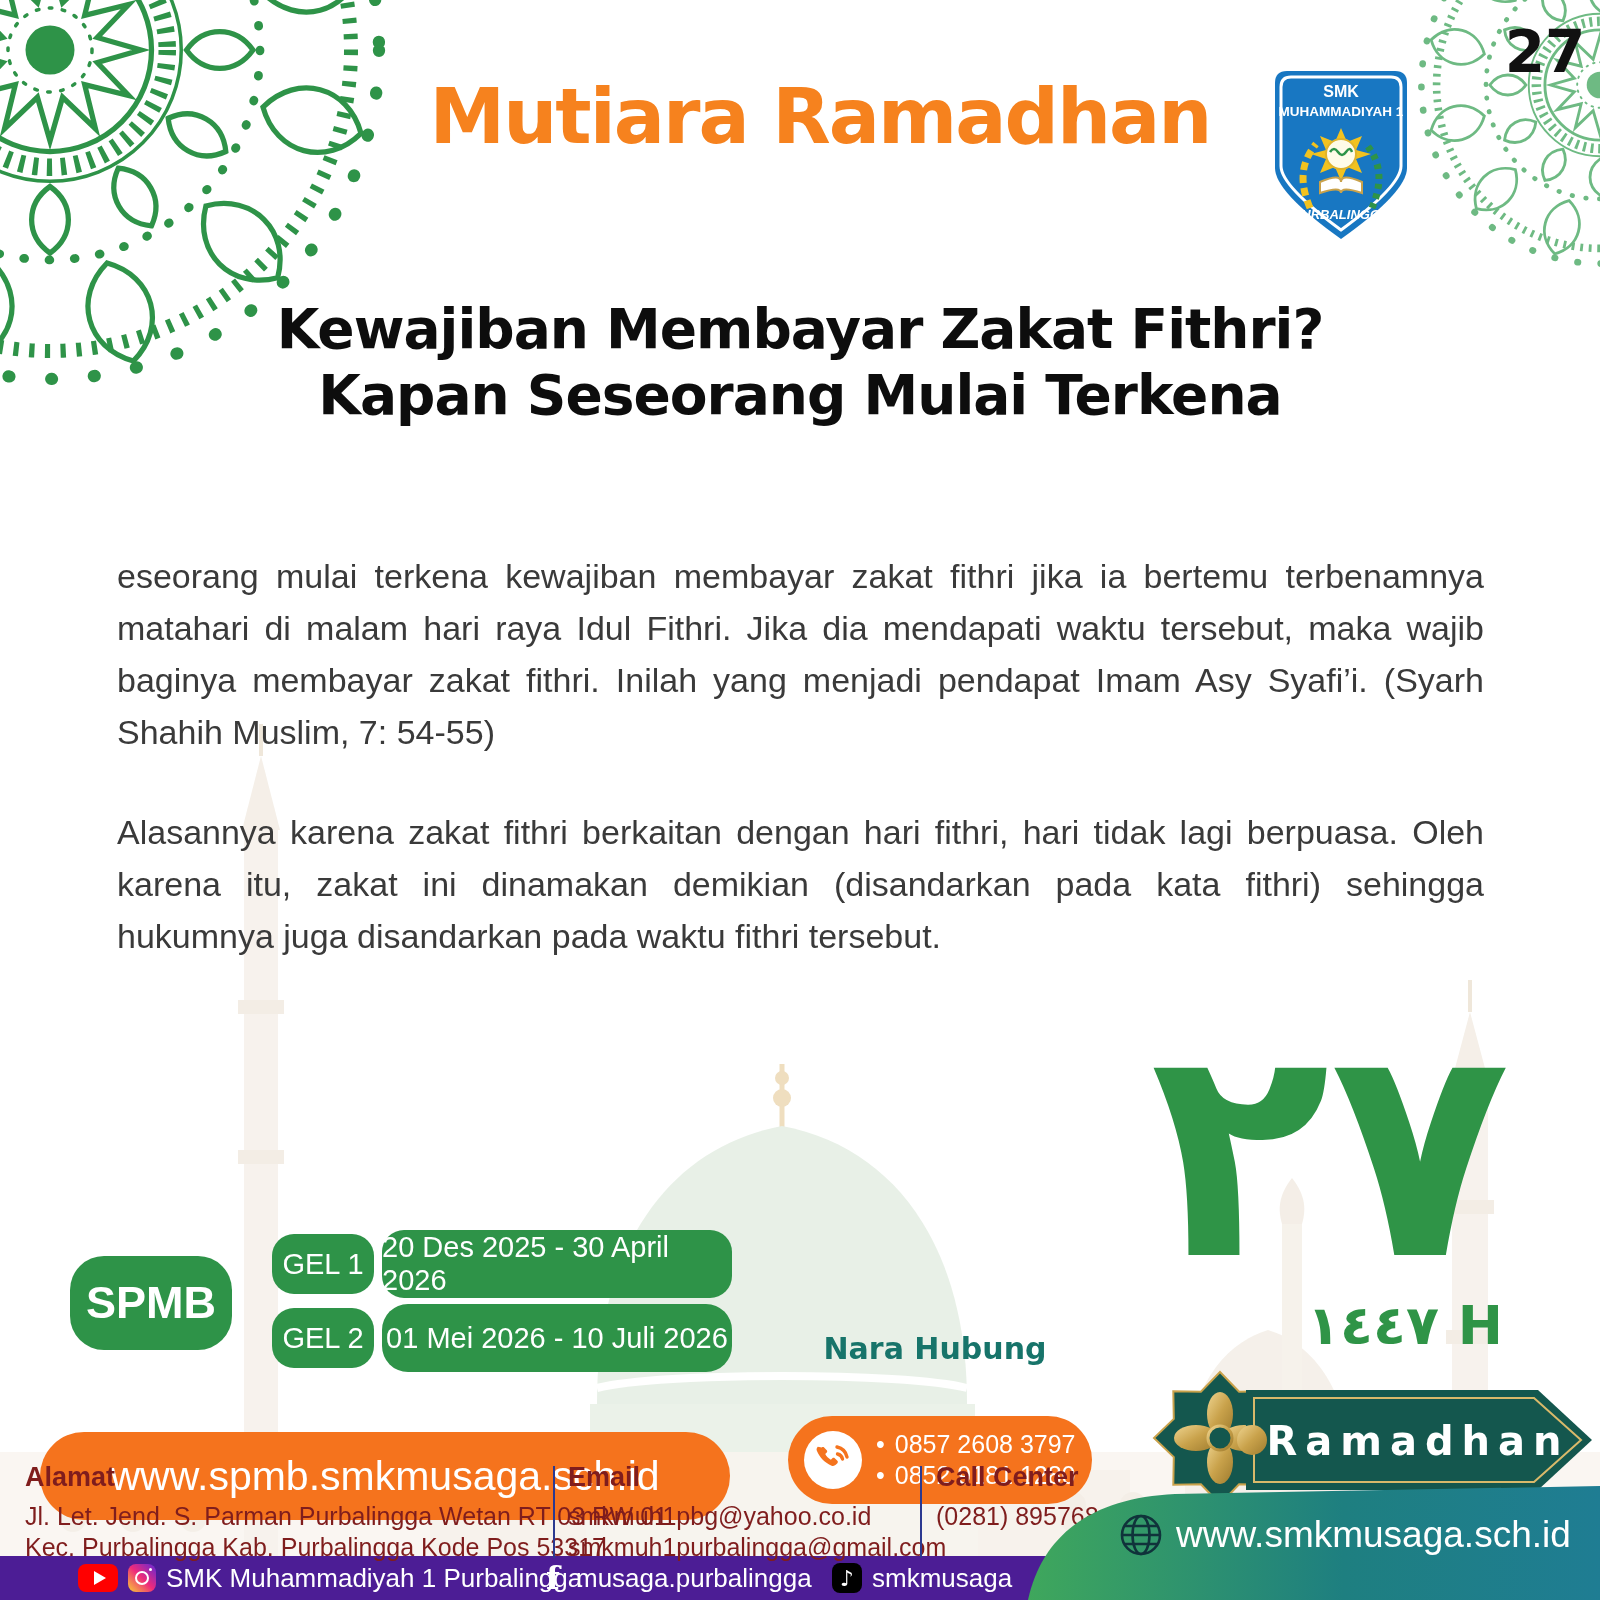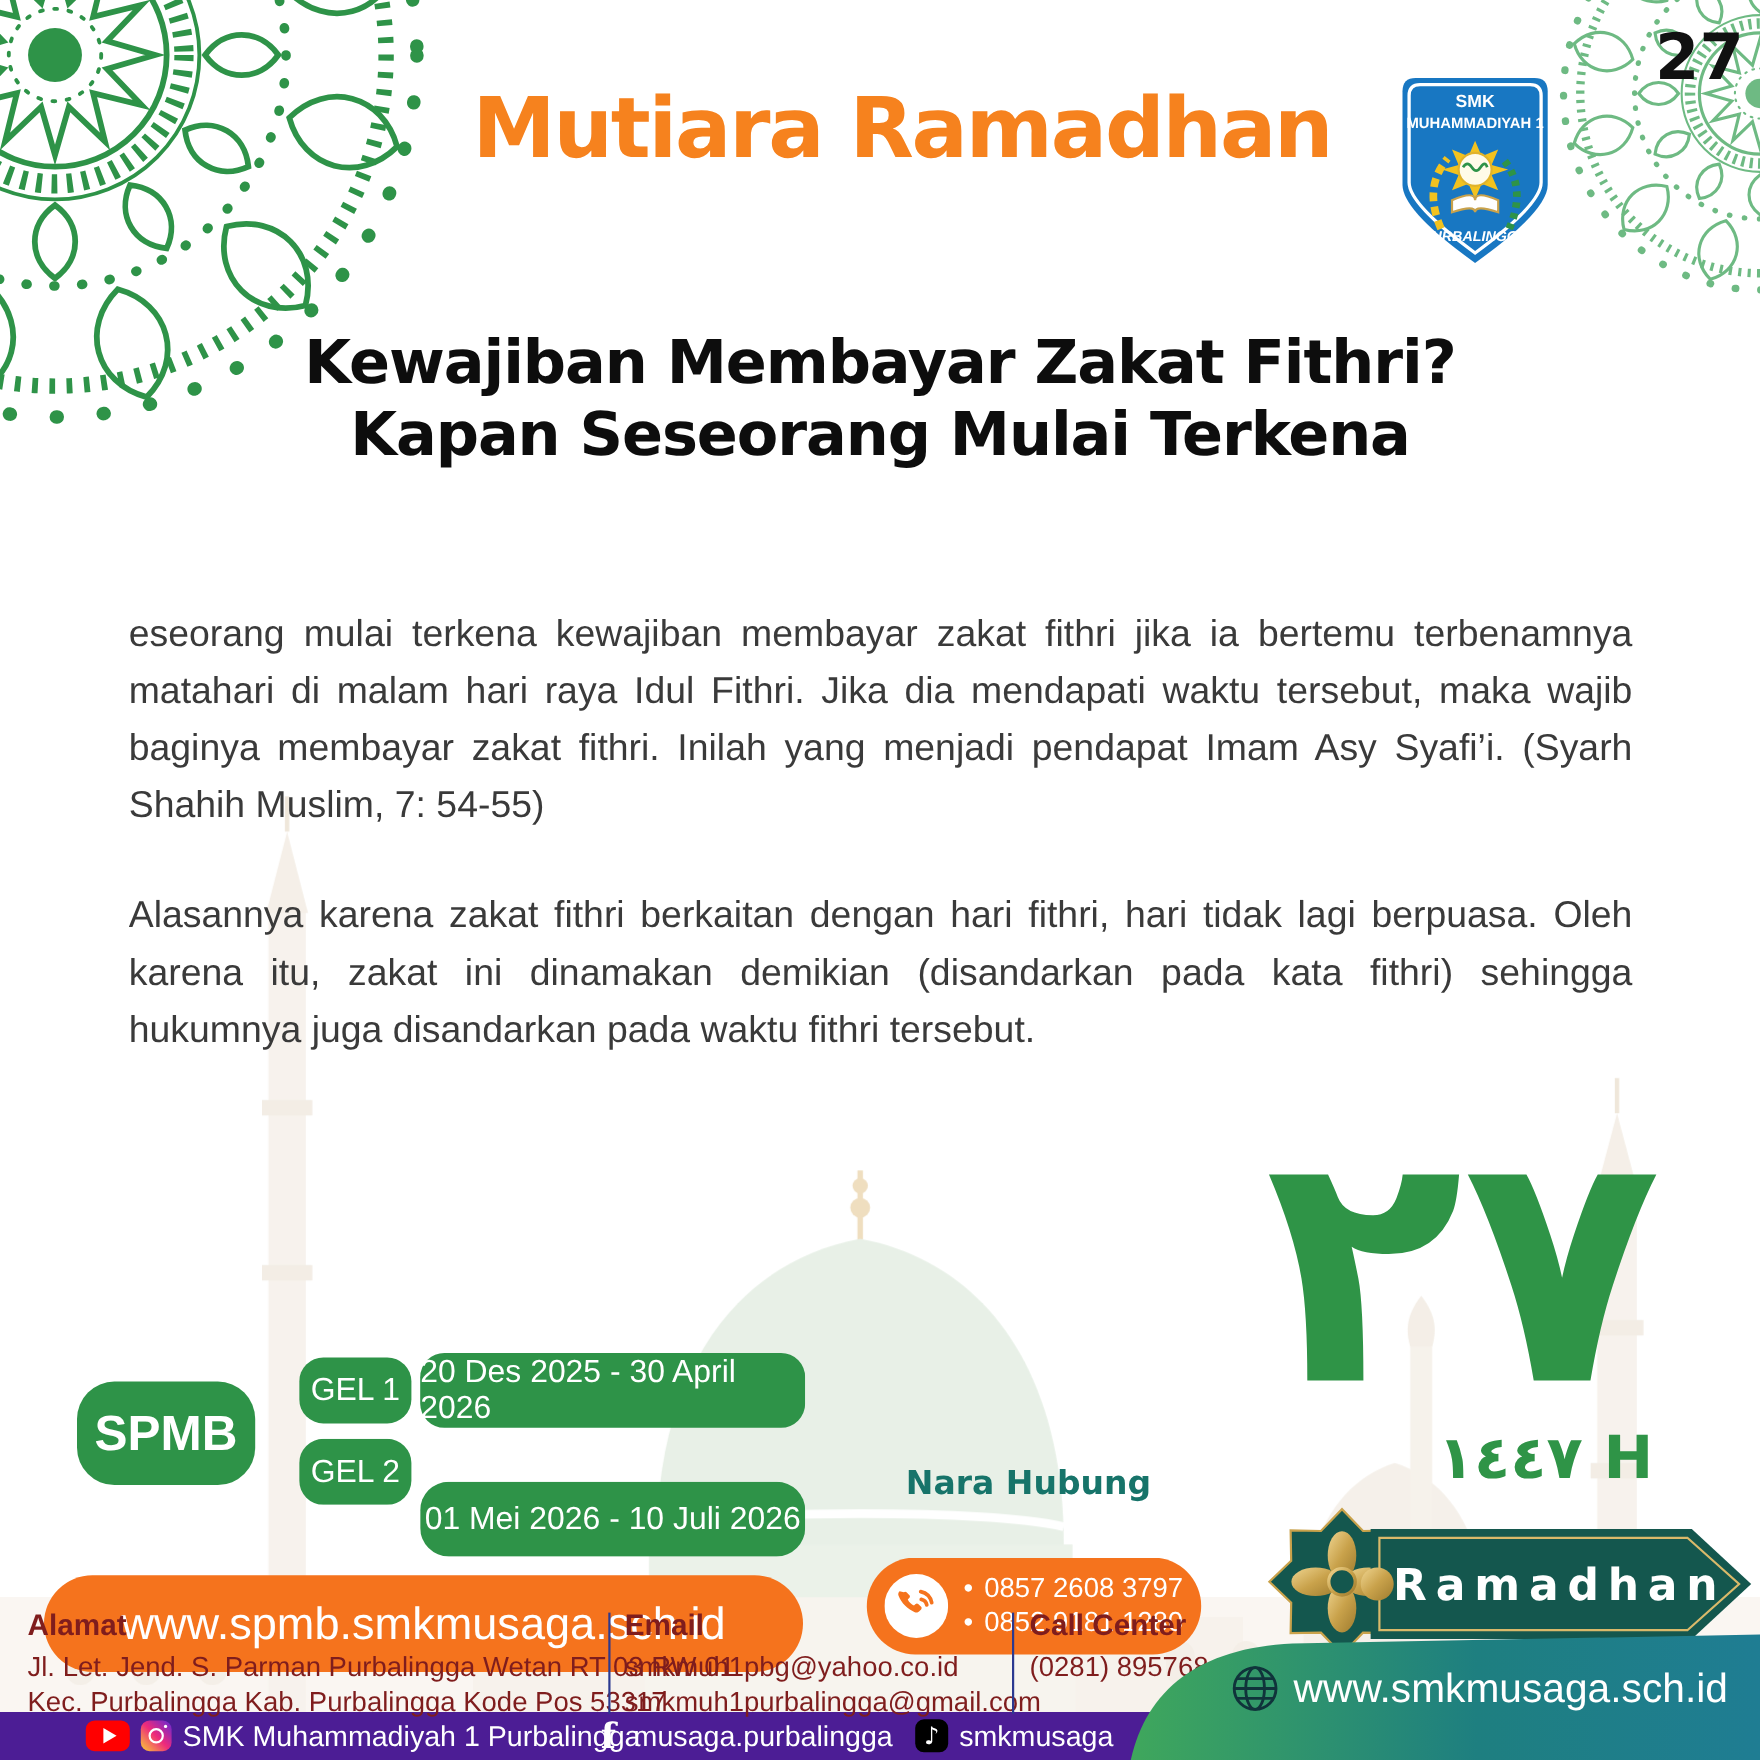--- a/index.html
+++ b/index.html
@@ -32,21 +32,21 @@
 
   
   .pill{border-radius:40px;color:#fff;display:flex;align-items:center;justify-content:center;box-sizing:border-box;}
   .spmb-pill{left:70px;top:1256px;width:162px;height:94px;background:#2E9348;z-index:3;
     font-family:Liberation Sans, sans-serif;font-weight:bold;font-size:45px;border-radius:34px;}
   .gel-pill{background:#2E9348;z-index:3;font-size:29px;border-radius:22px;}
   .gel-1{left:272px;top:1234px;width:102px;height:60px;}
   .gel-2{left:272px;top:1308px;width:102px;height:60px;}
   .date-pill{background:#2E9348;z-index:3;font-size:29px;border-radius:26px;}
   .date-1{left:382px;top:1230px;width:350px;height:68px;border-radius:22px;}
-  .date-2{left:382px;top:1304px;width:350px;height:68px;margin-top:43px;}
+  .date-2{left:382px;top:1304px;width:350px;height:68px;}
 
   .web-pill{left:40px;top:1416px;width:690px;height:88px;background:#F5731D;z-index:3;
     font-size:41px;border-radius:44px;margin-top:16px;}
 
   .nara{left:795px;top:1331px;width:280px;text-align:center;z-index:3;
     font-family:"DejaVu Sans",sans-serif;font-weight:bold;font-size:30px;color:#17746A;}
 
   .phone-pill{left:788px;top:1416px;width:304px;height:88px;background:#F5731D;z-index:3;
     border-radius:44px;display:flex;align-items:center;gap:14px;padding-left:16px;box-sizing:border-box;}
   .phone-circle{width:58px;height:58px;flex:0 0 58px;}

